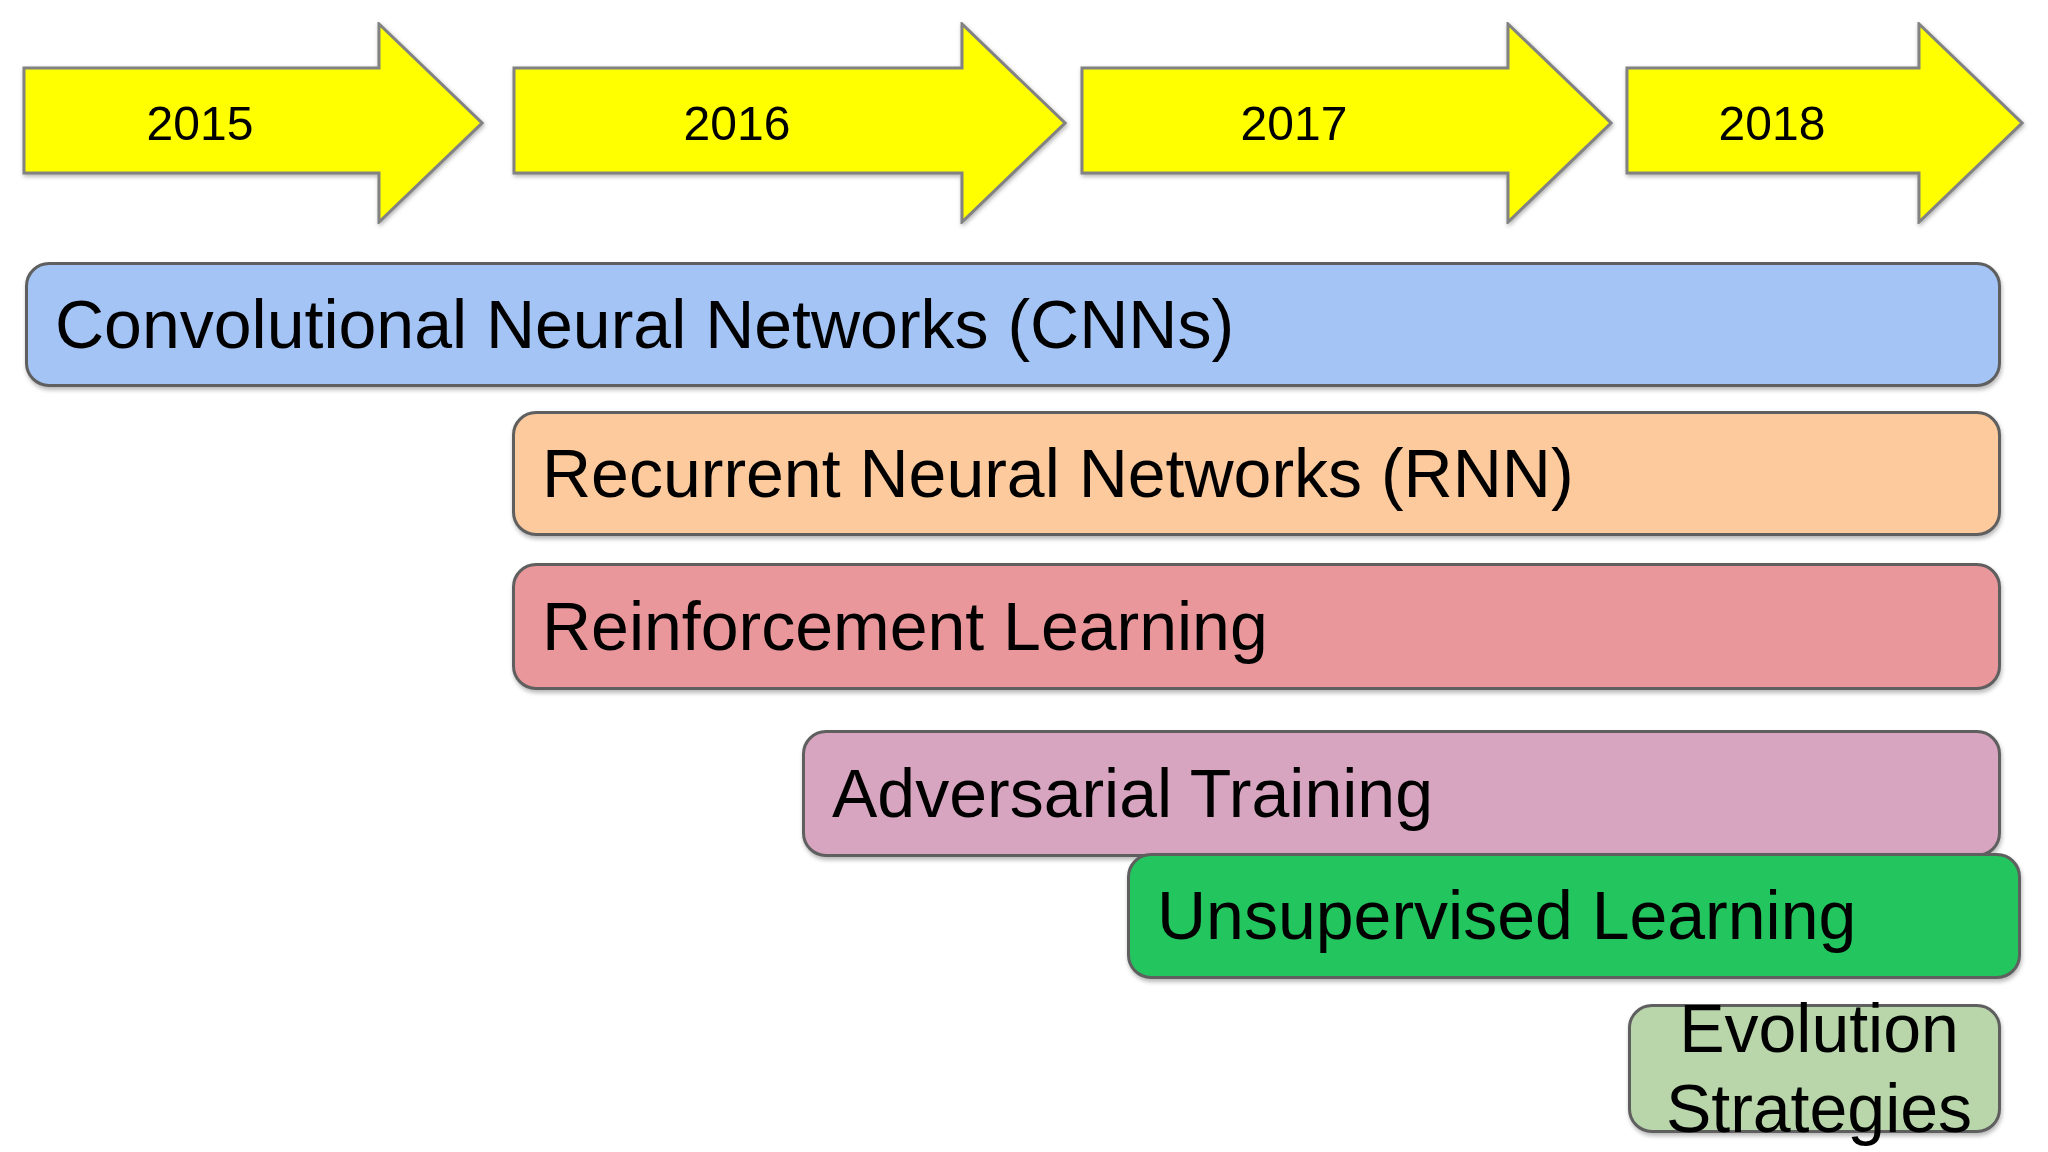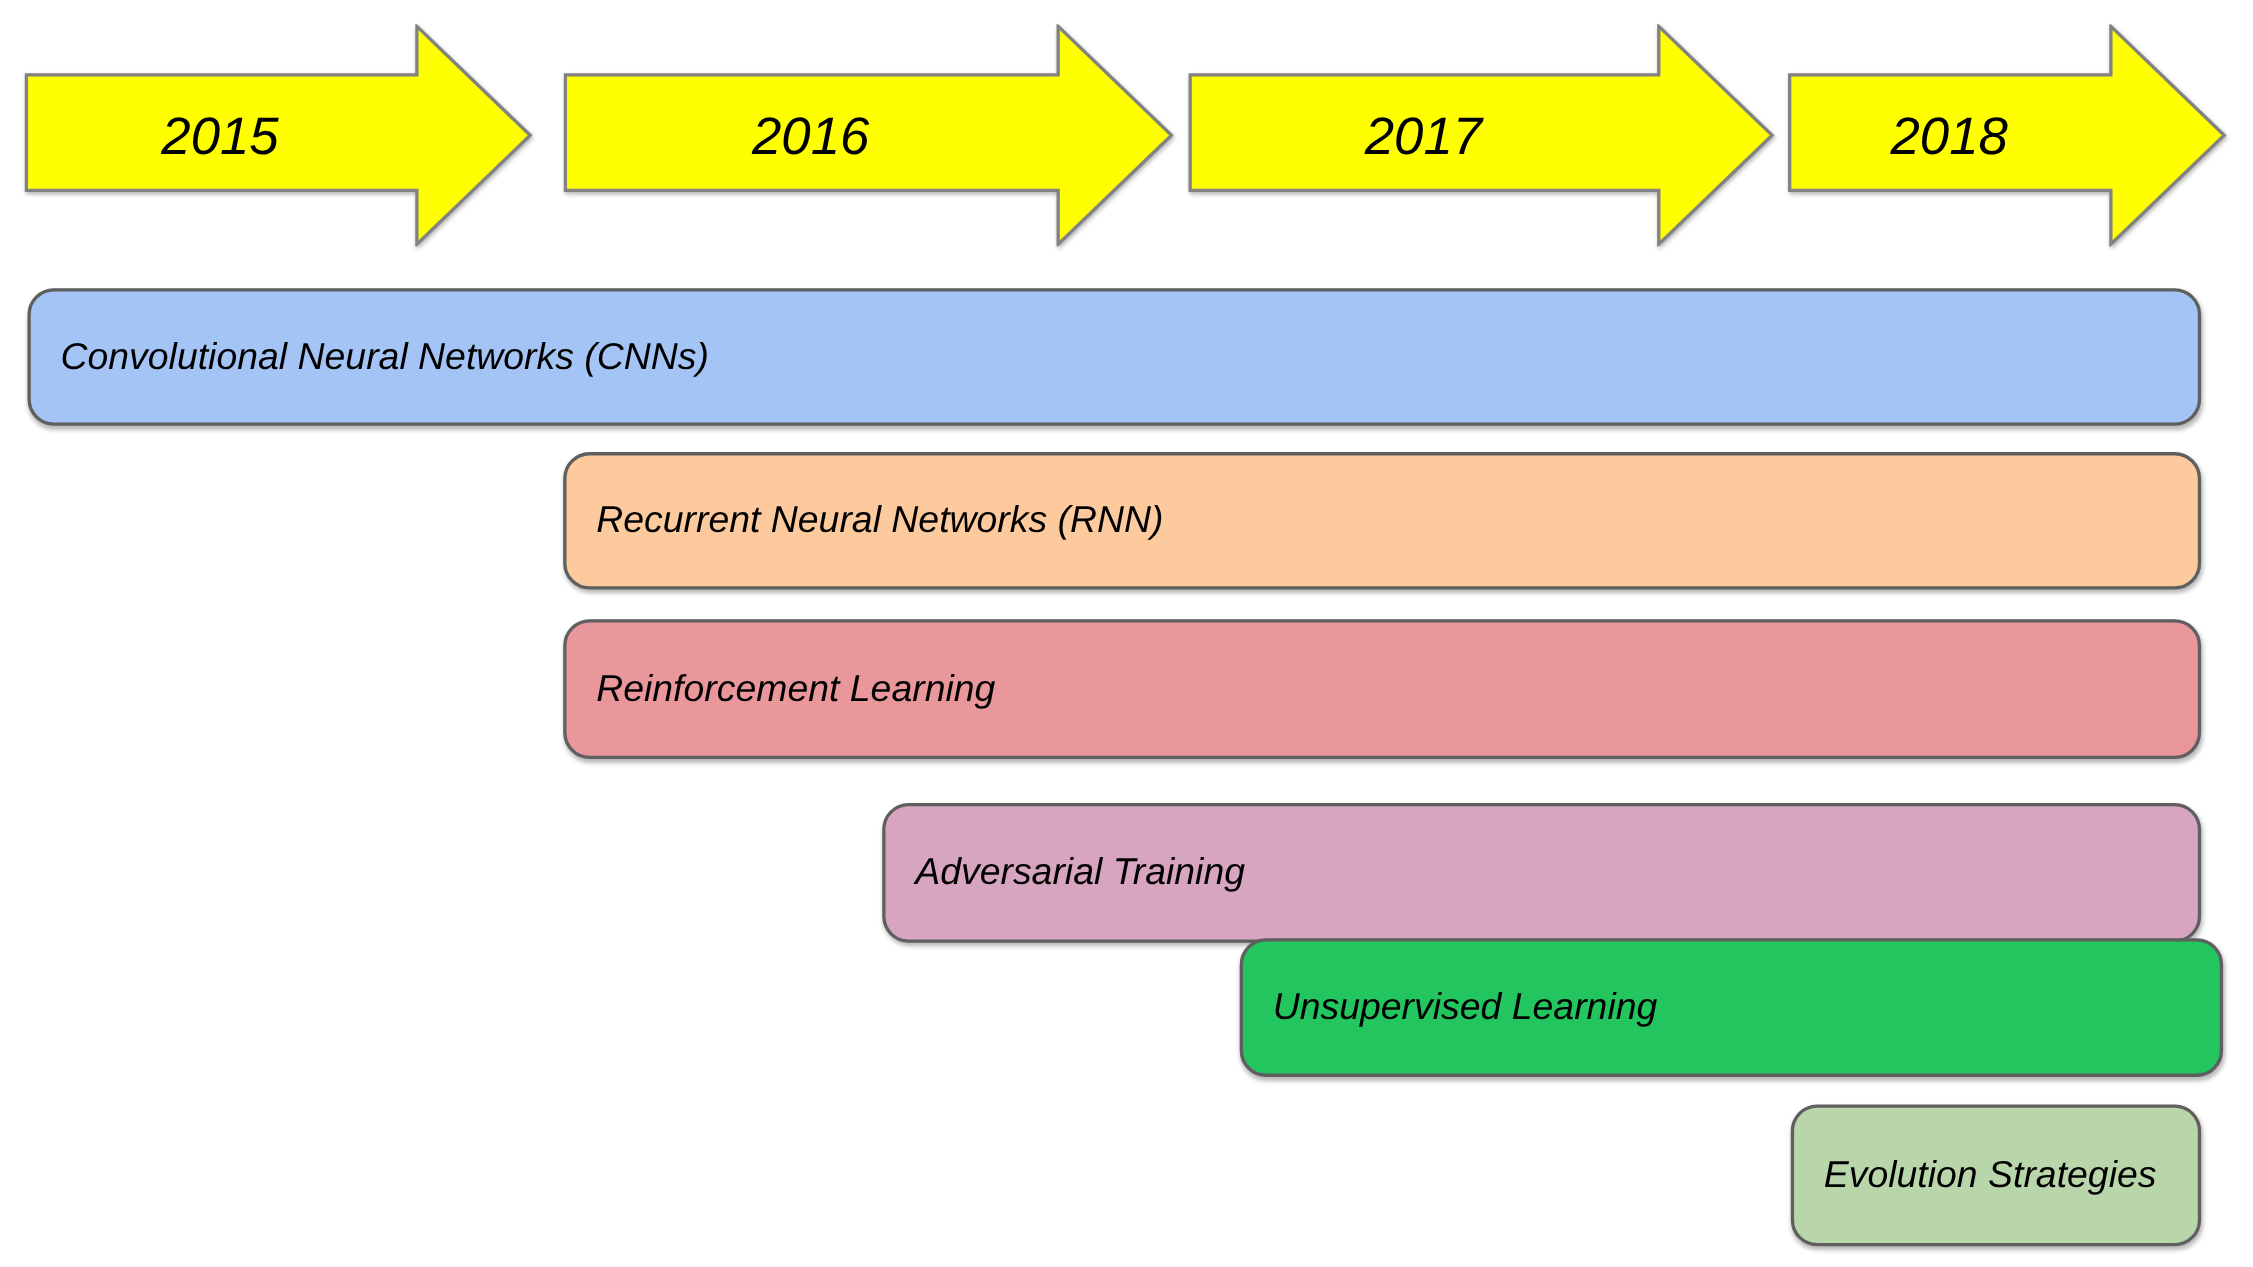--- a/index.html
+++ b/index.html
@@ -8,21 +8,20 @@
     background: #ffffff;
   }
   .canvas {
     position: relative;
     width: 2048px;
     height: 1152px;
     background: #ffffff;
     overflow: hidden;
     font-family: "Liberation Sans", "DejaVu Sans", sans-serif;
     color: #000000;
-    font-style: italic;
   }
 
   
   .arrow {
     position: absolute;
     top: 22px;
     height: 202px;
     filter: drop-shadow(1px 2px 2px rgba(0,0,0,0.30));
   }
   .arrow polygon { stroke-width: 3; stroke-linejoin: miter; }
@@ -39,21 +38,21 @@
 
   
   .bar {
     position: absolute;
     box-sizing: border-box;
     border: 3px solid #5f5f5f;
     border-radius: 24px;
     display: flex;
     align-items: center;
     padding: 0 18px 0 27px;
-    font-size: 34px;
+    font-size: 68px;
     line-height: 1.17;
     box-shadow: 1px 3px 4px rgba(0,0,0,0.28);
   }
   .b0 { left: 25px;   top: 262px;  width: 1976px; height: 125px; }
   .b1 { left: 512px;  top: 411px;  width: 1489px; height: 125px; }
   .b2 { left: 512px;  top: 563px;  width: 1489px; height: 127px; }
   .b3 { left: 802px;  top: 706px;  width: 1199px; height: 127px; }
   .b4 { left: 1107px; top: 853px;  width: 894px;  height: 126px; }
   .b5 { left: 1628px; top: 1004px; width: 373px;  height: 129px; text-align: center; }
 </style>

